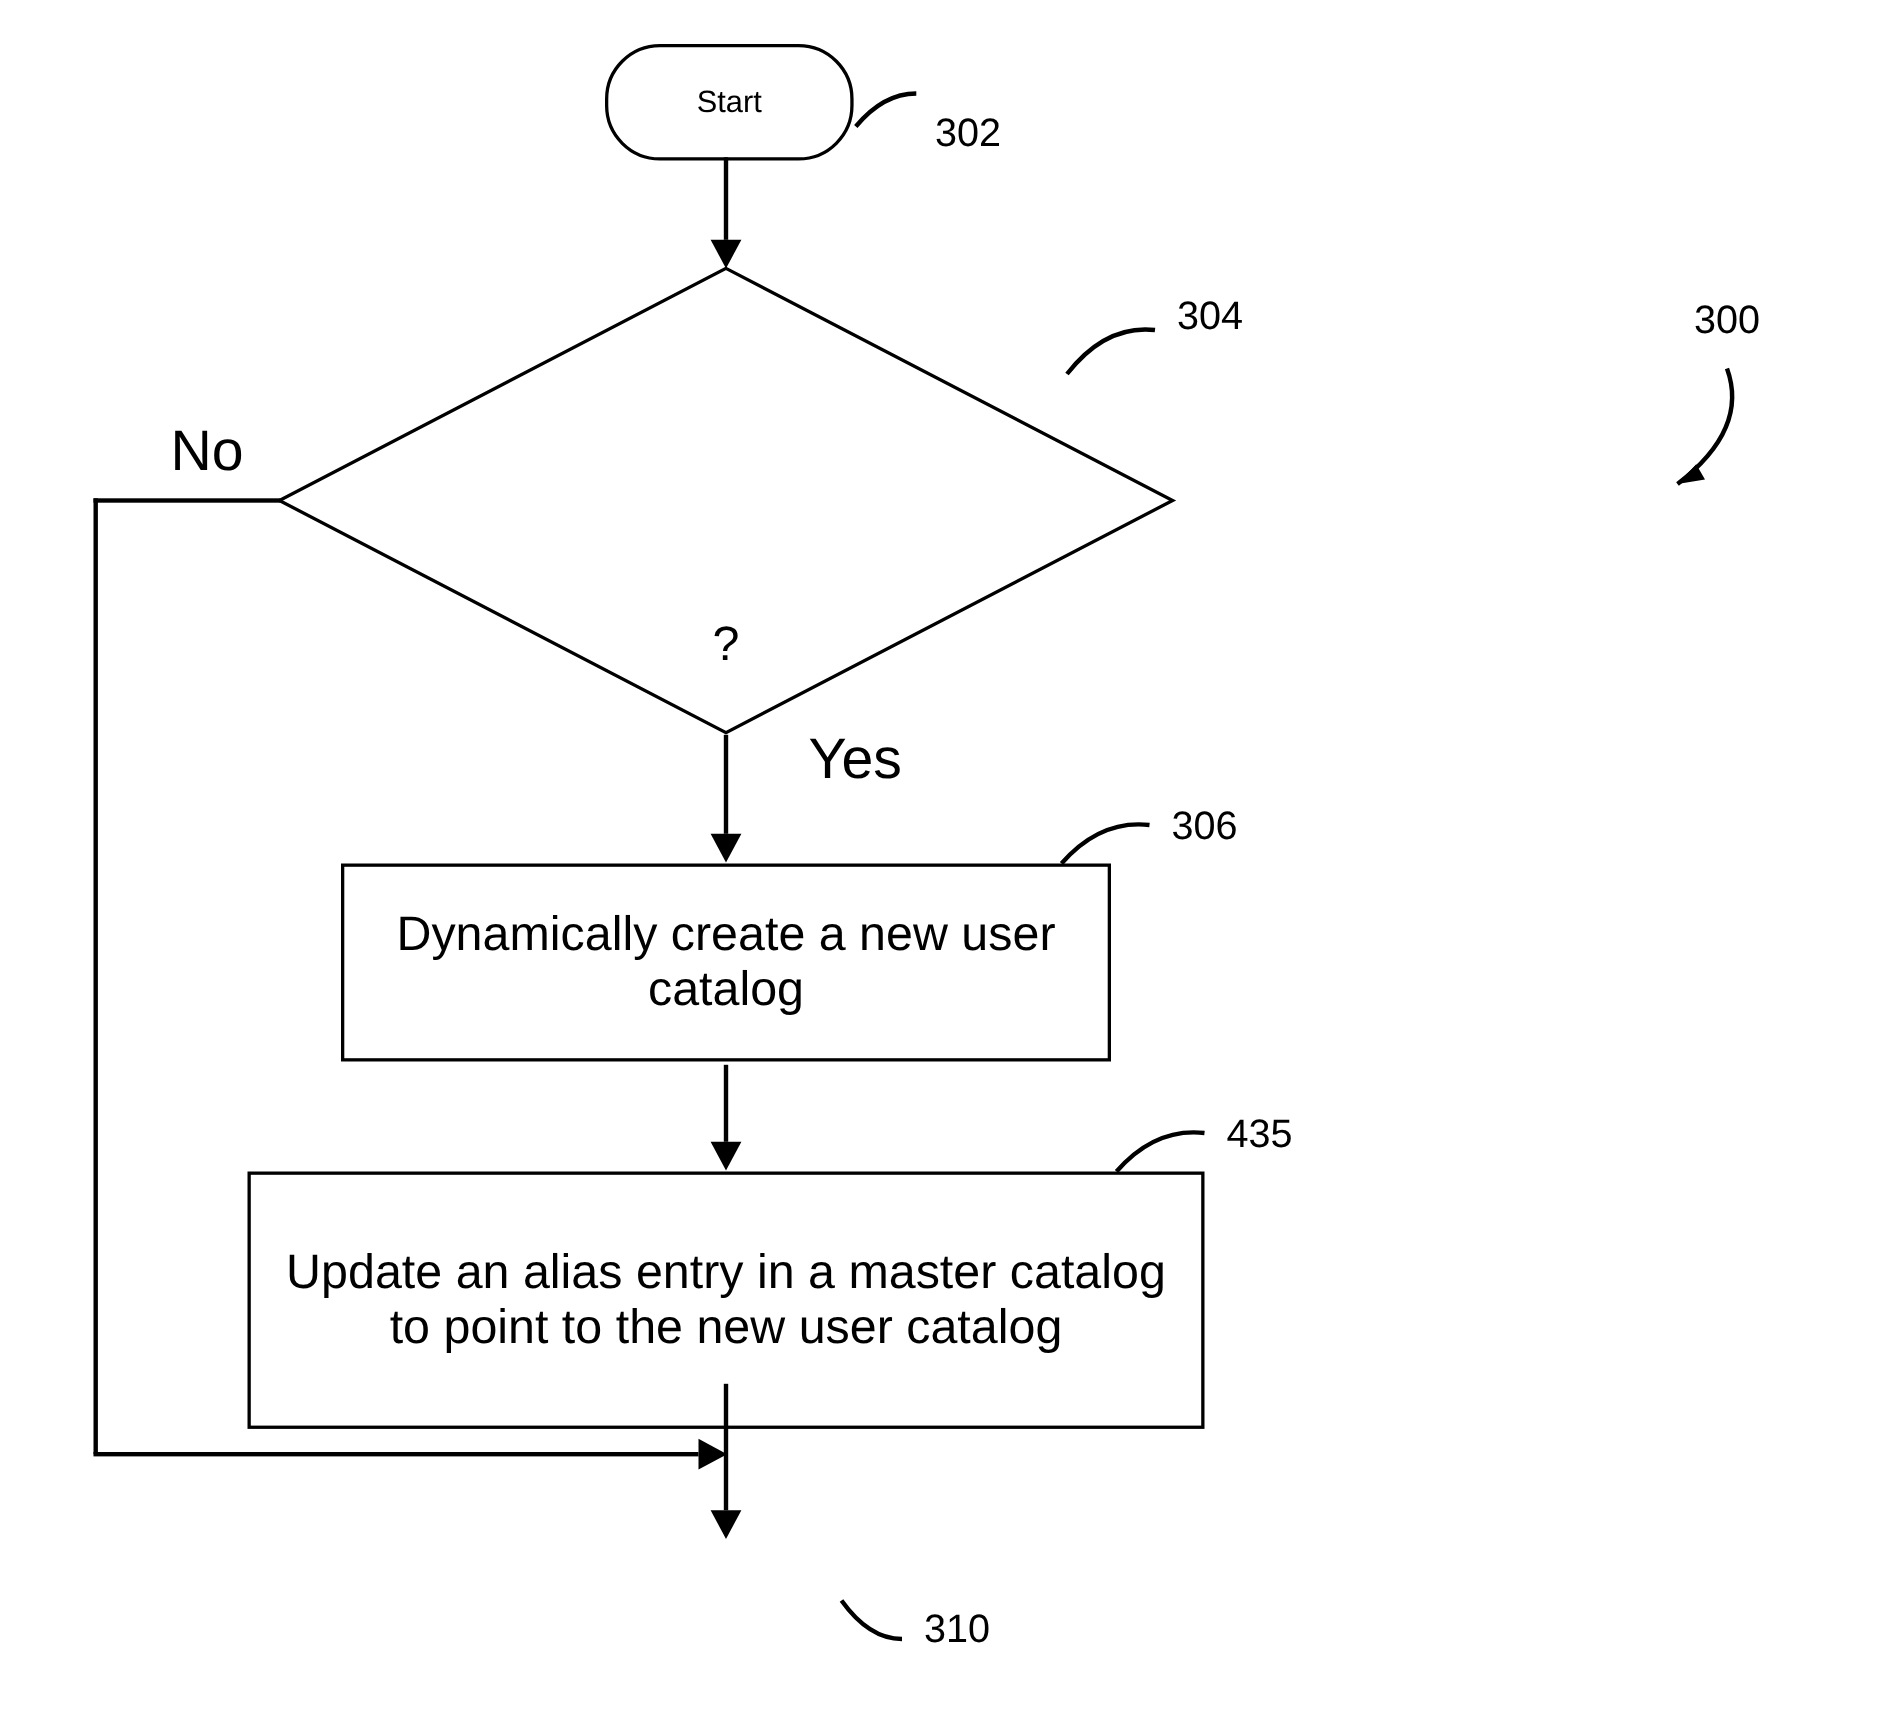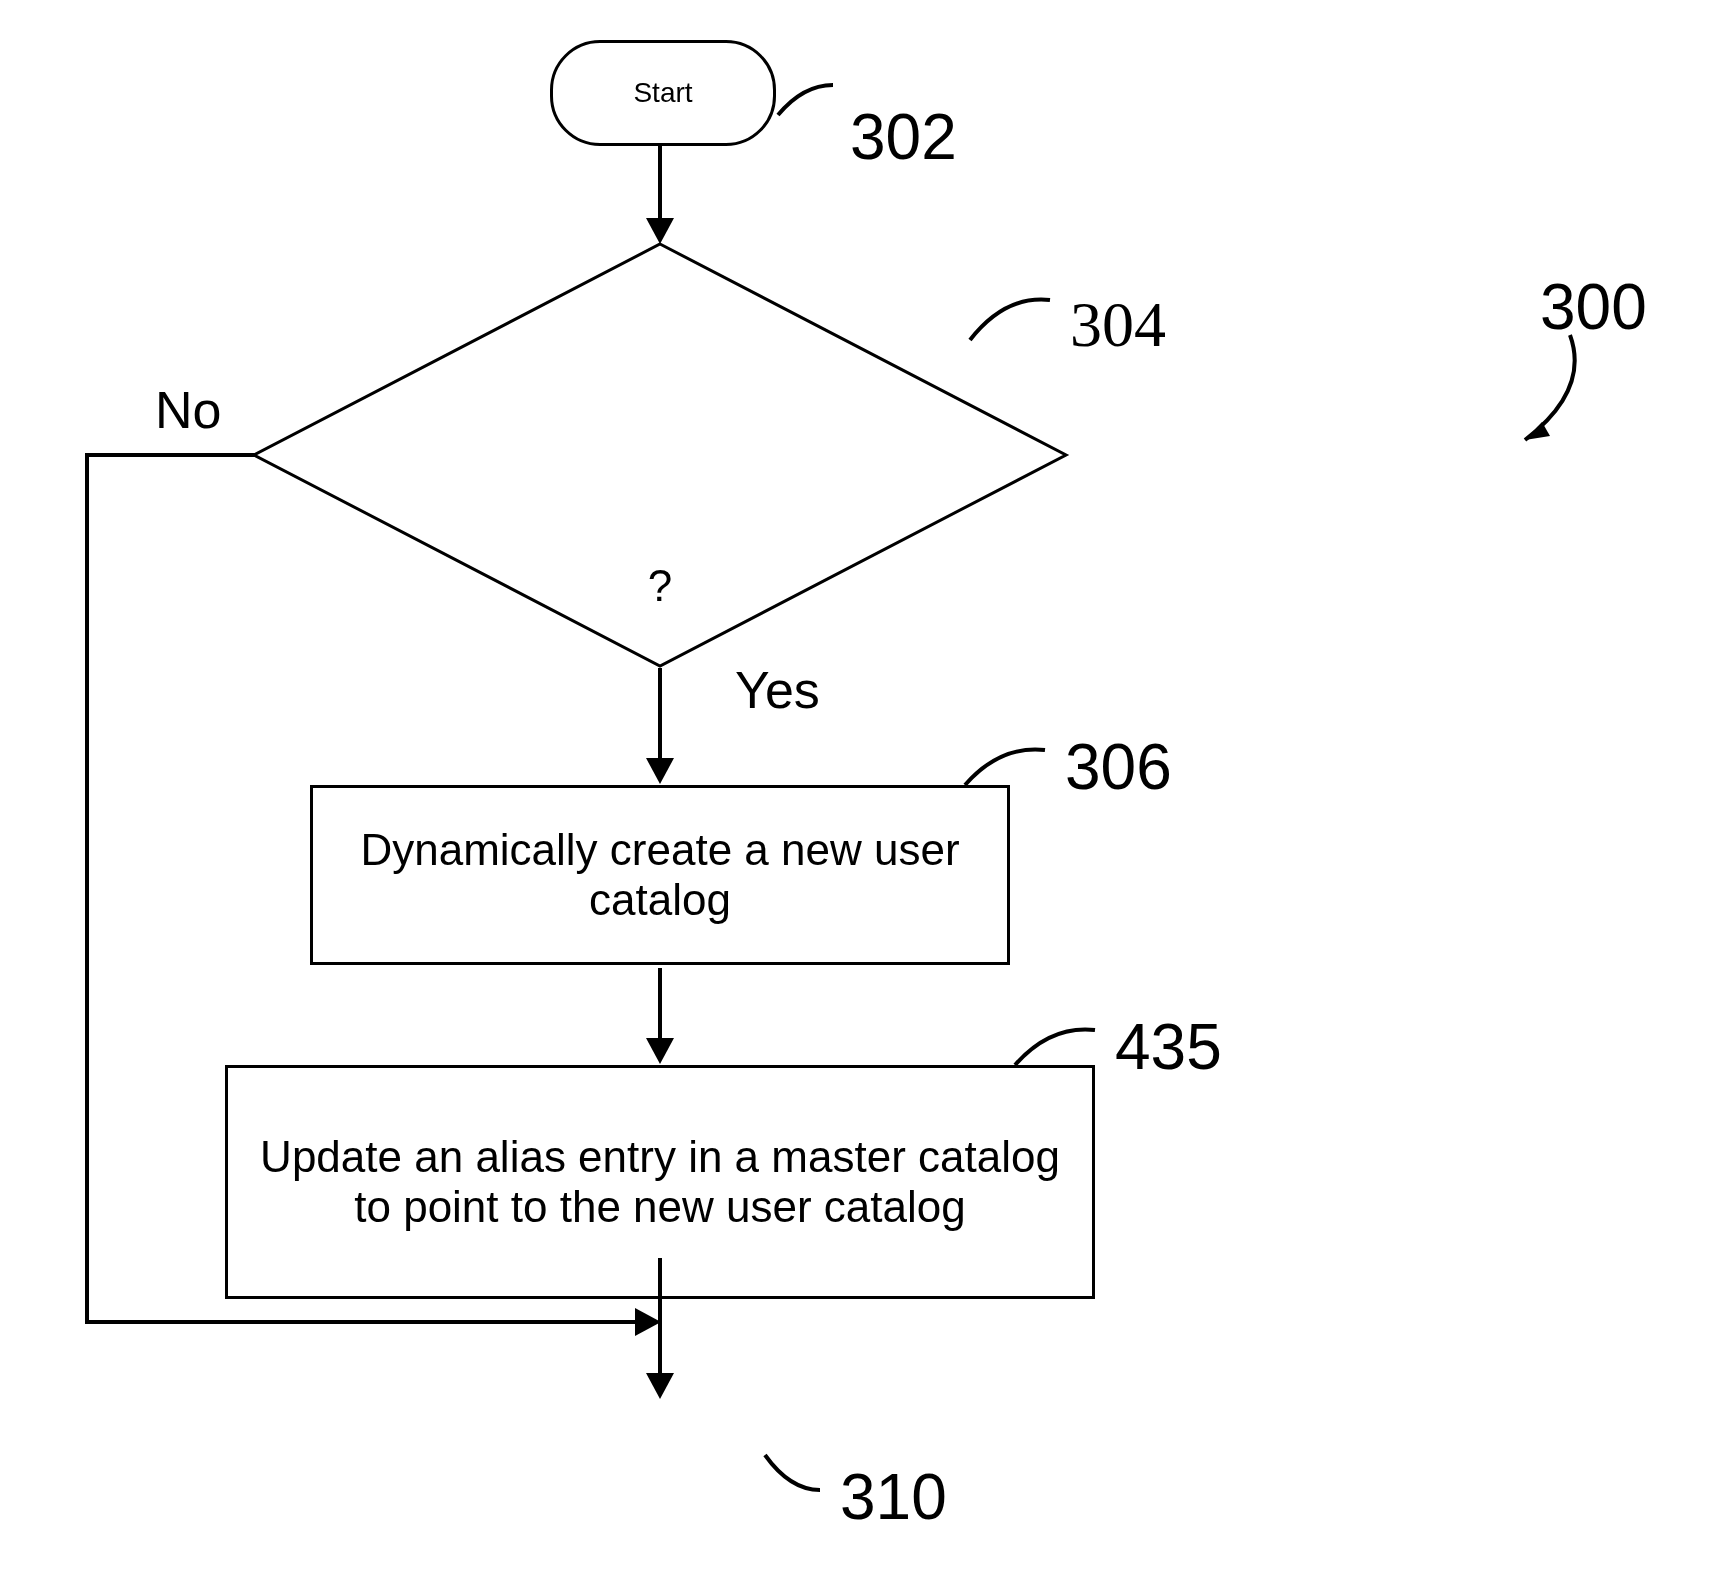--- a/index.html
+++ b/index.html
@@ -47,21 +47,21 @@
     text-align: center;
     font-size: 44px;
     line-height: 1.2;
   }
   .label {
     position: absolute;
     font-size: 52px;
   }
   .refnum {
     position: absolute;
-    font-size: 64px;
+    font-size: 36px;
   }
   .arrow-line {
     position: absolute;
     background: #000;
   }
   .arrowhead {
     position: absolute;
     width: 0; height: 0;
   }
   .arrowhead.down {
@@ -102,21 +102,21 @@
 
   <div class="decision" style="left:250px; top:240px; width:820px; height:430px;">
     <svg width="820" height="430">
       <polygon points="410,4 816,215 410,426 4,215" fill="#fff" stroke="#000" stroke-width="3"></polygon>
     </svg>
     <div class="decision-text" style="left:395px; top:320px; width:30px;">?</div>
   </div>
   <svg class="leader" style="left:965px; top:290px;" width="90" height="60">
     <path d="M5 50 Q40 5 85 10" stroke="#000" stroke-width="4" fill="none"></path>
   </svg>
-  <div class="refnum" style="left:1070px; top:288px;font-family:Liberation Serif, serif;">304</div>
+  <div class="refnum" style="left:1070px; top:266px;">304</div>
 
   <div class="label" style="left:155px; top:380px;">No</div>
 
   <div class="label" style="left:735px; top:660px;">Yes</div>
 
   <div class="arrow-line" style="left:658px; top:668px; width:4px; height:90px;"></div>
   <div class="arrowhead down" style="left:646px; top:758px;"></div>
 
   <div class="process" style="left:310px; top:785px; width:700px; height:180px;">
     <span>Dynamically create a new user catalog</span>

